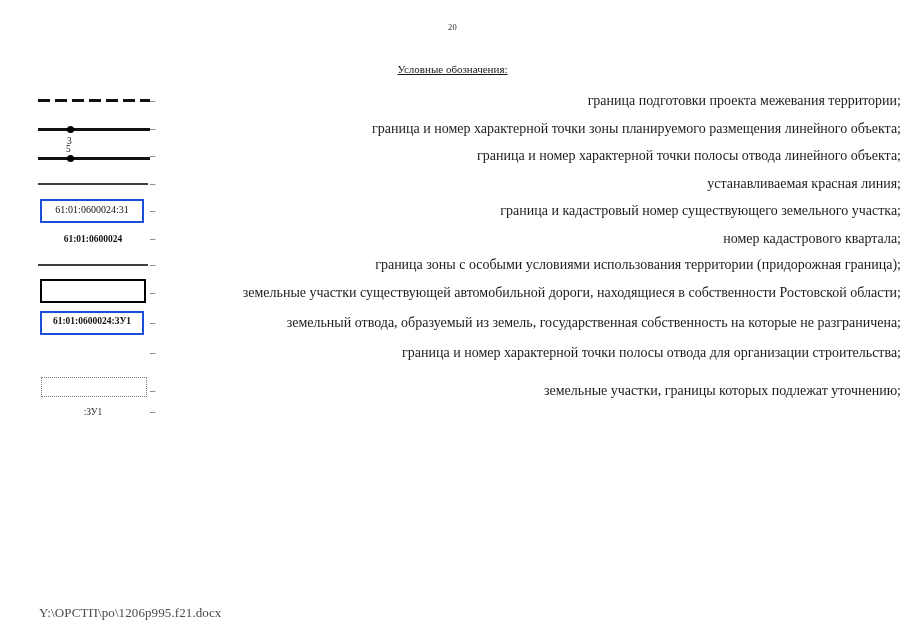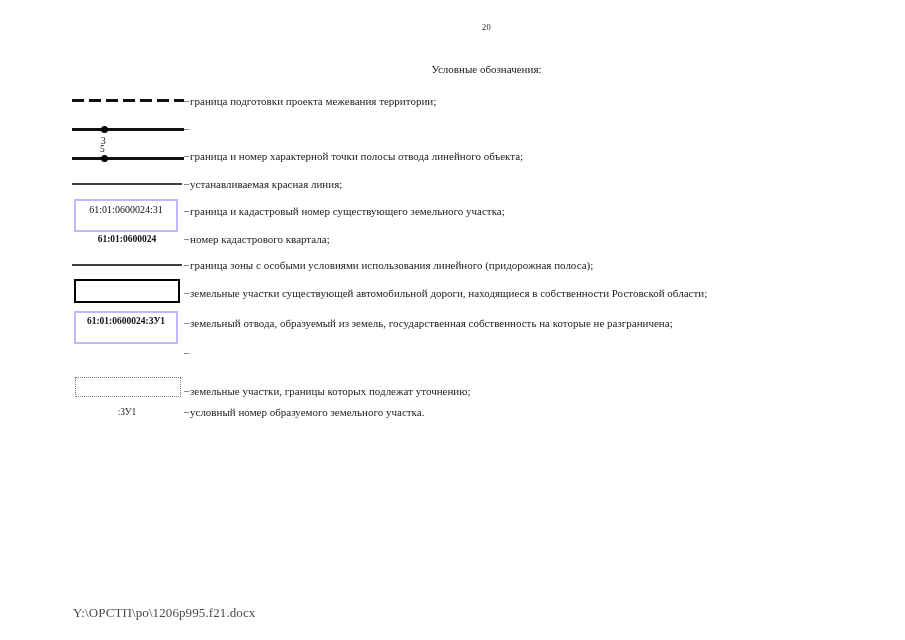--- a/index.html
+++ b/index.html
@@ -13,21 +13,20 @@
     position: relative;
     overflow: hidden;
     font-family: "Liberation Serif", "DejaVu Serif", serif;
     color: #1a1a1a;
     -webkit-font-smoothing: antialiased;
   }
 
   #page {
     position: absolute;
     inset: 0;
-    margin-left: 34px;
   }
 
   
   .page-number {
     position: absolute;
     top: 22px;
     left: 0;
     width: 905px;
     text-align: center;
     font-size: 8.5px;
@@ -37,20 +36,21 @@
 
   
   .legend-title {
     position: absolute;
     top: 63px;
     left: 0;
     width: 905px;
     text-align: center;
     font-size: 11px;
     color: #1a1a1a;
+    text-decoration: underline;
   }
 
   
   .legend {
     position: absolute;
     top: 88px;
     left: 0;
     width: 905px;
   }
   .legend-row {
@@ -73,28 +73,29 @@
     top: 0;
     width: 16px;
     height: 26px;
     font-size: 10.5px;
     line-height: 26px;
     text-align: left;
     color: #2b2b2b;
   }
   .desc-cell {
     position: absolute;
-    left: 156px;
+    left: 174px;
     top: 0;
     right: 4px;
     height: 26px;
-    font-size: 11px;
+    font-size: 14px;
     line-height: 26px;
     white-space: nowrap;
     color: #1c1c1c;
+    text-align: right;
   }
 
   
   .sym-inner {
     position: absolute;
     left: 0;
     top: 0;
     width: 114px;
     height: 26px;
   }
@@ -147,22 +148,22 @@
     color: #111;
     line-height: 1;
   }
 
   
   .box-cad {
     position: absolute;
     left: 4px;
     top: 1px;
     width: 104px;
-    height: 33px;
-    border: 2px solid #c4b5fd;
+    height: 24px;
+    border: 2px solid #1d4ed8;
     background: #fff;
     box-sizing: border-box;
     font-size: 10px;
     line-height: 17px;
     text-align: center;
     color: #111;
   }
   .box-cad.bold {
     font-weight: bold;
     font-size: 9.5px;
@@ -246,20 +247,21 @@
 
     <div class="legend-row" style="top:28px;">
       <div class="sym-cell">
         <div class="sym-inner">
           <div class="line-solid-heavy"></div>
           <div class="pt-dot" style="left:31px; top:10px;"></div>
           <div class="pt-label" style="left:31px; top:21px;">3</div>
         </div>
       </div>
       <div class="dash-cell">–</div>
+      <div class="desc-cell">граница и номер характерной точки зоны планируемого размещения линейного объекта;</div>
     </div>
 
     <div class="legend-row" style="top:55px;">
       <div class="sym-cell">
         <div class="sym-inner">
           <div class="line-solid-heavy" style="top:14px;"></div>
           <div class="pt-dot" style="left:31px; top:12px;"></div>
           <div class="pt-label" style="left:30px; top:2px;">5</div>
         </div>
       </div>
@@ -297,21 +299,21 @@
       <div class="desc-cell">номер кадастрового квартала;</div>
     </div>
 
     <div class="legend-row" style="top:164px;">
       <div class="sym-cell">
         <div class="sym-inner">
           <div class="line-solid-med"></div>
         </div>
       </div>
       <div class="dash-cell">–</div>
-      <div class="desc-cell">граница зоны с особыми условиями использования линейного (придорожная полоса);</div>
+      <div class="desc-cell">граница зоны с особыми условиями использования территории (придорожная граница);</div>
     </div>
 
     <div class="legend-row" style="top:192px;">
       <div class="sym-cell">
         <div class="sym-inner">
           <div class="box-empty"></div>
         </div>
       </div>
       <div class="dash-cell">–</div>
       <div class="desc-cell">земельные участки существующей автомобильной дороги, находящиеся в собственности Ростовской области;</div>
@@ -322,39 +324,39 @@
         <div class="sym-inner">
           <div class="box-cad bold">61:01:0600024:ЗУ1</div>
         </div>
       </div>
       <div class="dash-cell">–</div>
       <div class="desc-cell">земельный отвода, образуемый из земель, государственная собственность на которые не разграничена;</div>
     </div>
 
     <div class="legend-row" style="top:252px;">
       <div class="dash-cell">–</div>
+      <div class="desc-cell">граница и номер характерной точки полосы отвода для организации строительства;</div>
     </div>
 
     <div class="legend-row" style="top:280px;">
       <div class="sym-cell">
         <div class="sym-inner">
           <div class="box-dotted"></div>
         </div>
       </div>
       <div class="dash-cell" style="line-height:46px;">–</div>
       <div class="desc-cell" style="line-height:46px;">земельные участки, границы которых подлежат уточнению;</div>
     </div>
 
     <div class="legend-row" style="top:311px;text-decoration:underline;">
       <div class="sym-cell">
         <div class="sym-inner">
           <div class="txt-plain" style="width:114px;">:ЗУ1</div>
         </div>
       </div>
       <div class="dash-cell">–</div>
-      <div class="desc-cell">условный номер образуемого земельного участка.</div>
     </div>
 
   </div>
 
   <div class="footer-path">Y:\ОРСТП\ро\1206р995.f21.docx</div>
 
 </div>
 
 </body></html>

